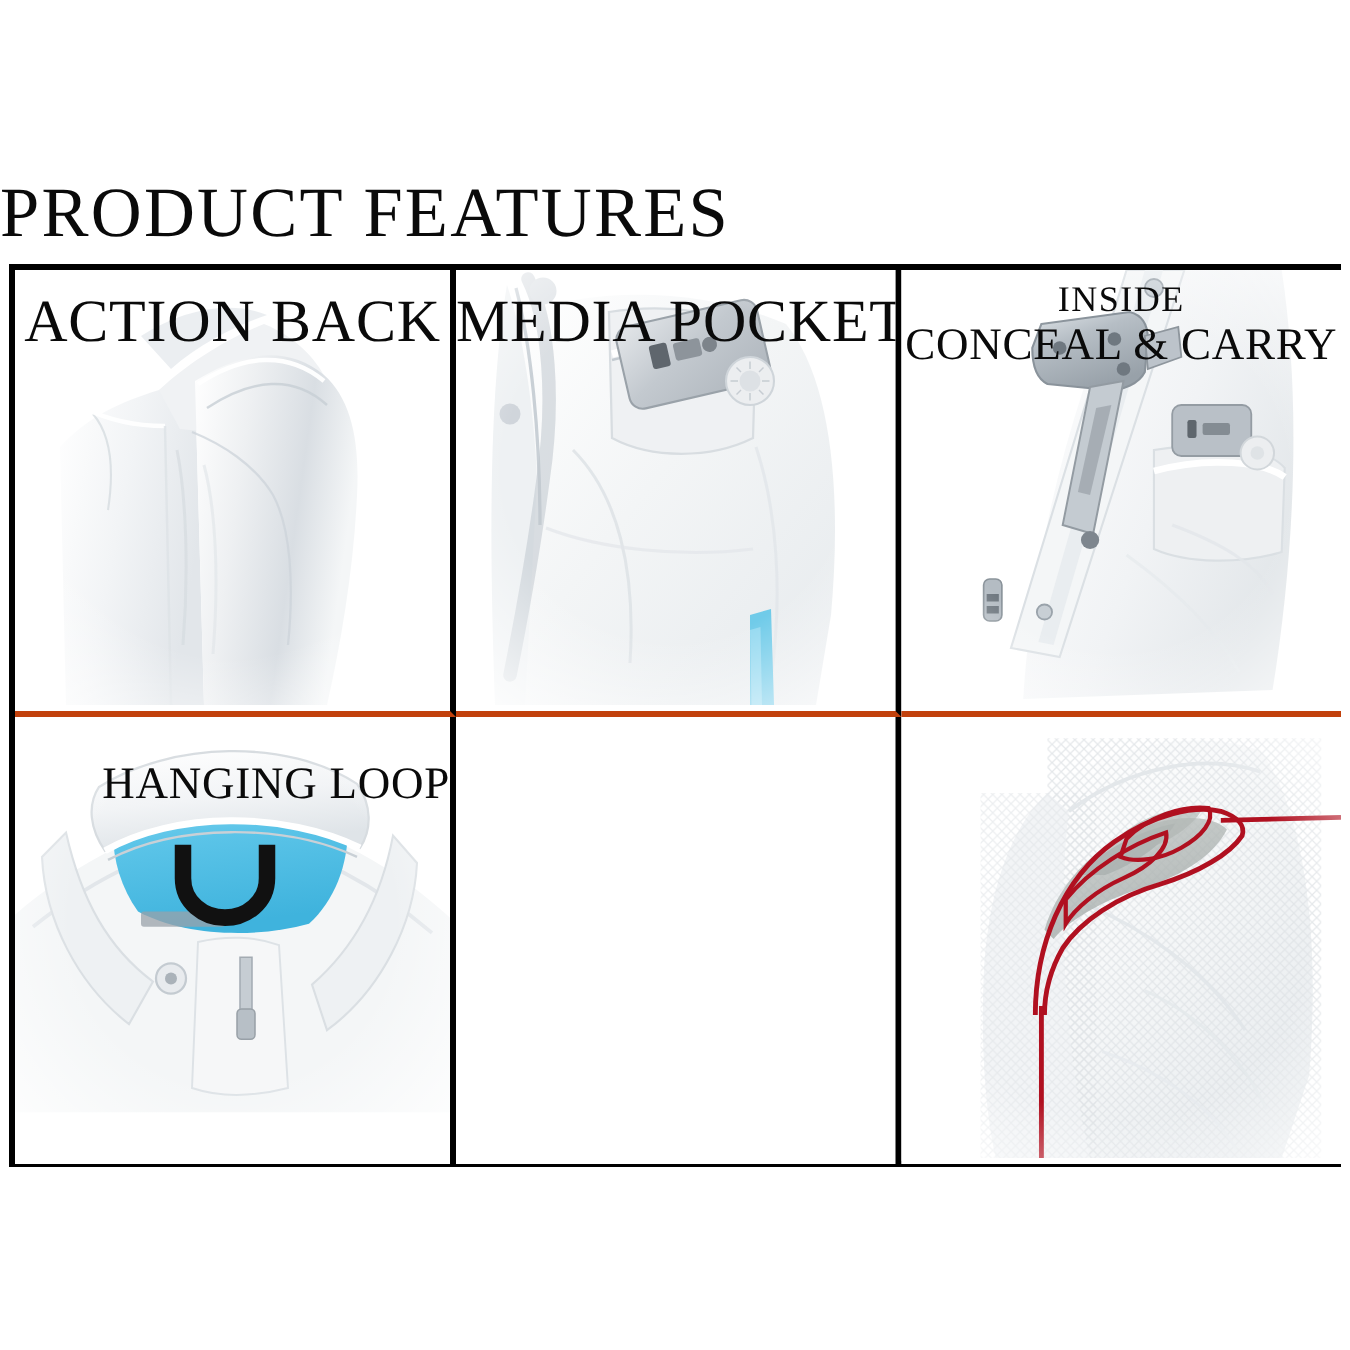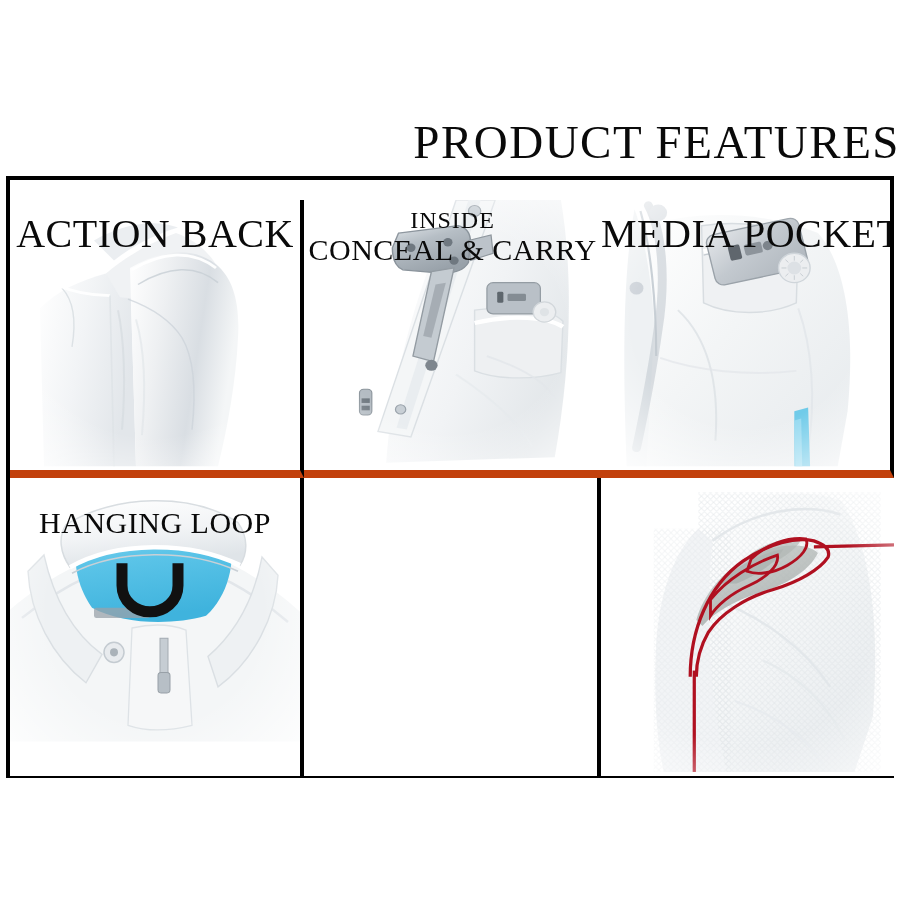--- a/index.html
+++ b/index.html
@@ -20,21 +20,21 @@
     height: 900px;
     background: #ffffff;
   }
 
   
   .page-title {
     position: absolute;
     left: 0;
     top: 116px;
     width: 900px;
-    text-align: right;
+    text-align: left;
     font-family: "Liberation Serif", "DejaVu Serif", serif;
     font-size: 47px;
     line-height: 52px;
     letter-spacing: 1.5px;
     color: #0a0a0a;
     font-weight: 400;
     white-space: nowrap;
   }
 
   
@@ -51,21 +51,21 @@
     grid-template-rows: 298px 298px;
     background: #ffffff;
   }
   .cell {
     position: relative;
     overflow: hidden;
     background: #ffffff;
     box-sizing: border-box;
   }
   .cell.b-right { border-right: 4px solid #000000; }
-  .cell.b-bottom { border-bottom: 8px solid #c2410c; margin-top: 20px; }
+  .cell.b-bottom { border-bottom: 4px solid #c2410c; }
 
   .cell-title {
     position: absolute;
     left: 0;
     right: 0;
     z-index: 5;
     text-align: center;
     color: #0a0a0a;
     font-family: "Liberation Serif", "DejaVu Serif", serif;
     white-space: nowrap;
@@ -93,20 +93,21 @@
     top: 33px;
     font-size: 30px;
     line-height: 34px;
     letter-spacing: 0.5px;
   }
   .t-hanging {
     top: 28px;
     font-size: 30px;
     line-height: 34px;
     letter-spacing: 0.5px;
+    text-align: right;
   }
   .t-armor {
     top: 20px;
     font-size: 48px;
     line-height: 52px;
     letter-spacing: 1px;
   }
 
   .photo {
     position: absolute;
@@ -159,87 +160,20 @@
           <path d="M100 104 L104 290" fill="none" stroke="#dde2e6" stroke-width="1.6" opacity="0.8"></path>
 
           <path d="M84 44 C112 26 144 20 168 30 C150 36 124 48 104 66 Z" fill="#e8ebee" opacity="0.85"></path>
 
           <path d="M108 120 C114 150 116 200 112 250" fill="none" stroke="#d6dbe0" stroke-width="2" opacity="0.7"></path>
           <path d="M126 130 C134 160 136 206 132 256" fill="none" stroke="#e0e4e8" stroke-width="2" opacity="0.6"></path>
           <rect x="0" y="0" width="290" height="294" fill="url(#ab-fade)"></rect>
         </svg>
       </div>
       <div class="cell-title t-action">ACTION BACK</div>
-    </div>
-
-    <div class="cell b-bottom">
-      <div class="photo">
-        <svg class="art" viewBox="0 0 289 294" preserveAspectRatio="none" aria-hidden="true">
-          <defs>
-            <linearGradient id="cc-lining" x1="0" y1="0" x2="1" y2="0.6">
-              <stop offset="0%" stop-color="#ffffff"></stop>
-              <stop offset="60%" stop-color="#f1f3f5"></stop>
-              <stop offset="100%" stop-color="#e3e7ea"></stop>
-            </linearGradient>
-            <linearGradient id="cc-metal" x1="0" y1="0" x2="0.5" y2="1">
-              <stop offset="0%" stop-color="#dfe4e8"></stop>
-              <stop offset="40%" stop-color="#b6bec5"></stop>
-              <stop offset="100%" stop-color="#98a1a9"></stop>
-            </linearGradient>
-            <radialGradient id="cc-fade" cx="0.5" cy="0.48" r="0.76">
-              <stop offset="50%" stop-color="#ffffff" stop-opacity="0"></stop>
-              <stop offset="100%" stop-color="#ffffff" stop-opacity="1"></stop>
-            </radialGradient>
-          </defs>
-          <rect x="0" y="0" width="289" height="294" fill="#ffffff"></rect>
-
-          <path d="M150 0 L250 0 C262 80 260 180 244 280 L80 286 C86 190 110 90 150 0 Z" fill="url(#cc-lining)"></path>
-
-          <path d="M148 0 L186 0 L104 258 L72 252 Z" fill="#f4f6f7" stroke="#dbe0e4" stroke-width="1.4"></path>
-          <path d="M160 0 L172 0 L100 250 L90 248 Z" fill="#e9edf0"></path>
-
-          <circle cx="166" cy="12" r="6" fill="#c8cfd5" stroke="#9aa3ab" stroke-width="1.2"></circle>
-          <circle cx="124" cy="152" r="6" fill="#c8cfd5" stroke="#9aa3ab" stroke-width="1.2"></circle>
-          <circle cx="94" cy="228" r="5" fill="#c8cfd5" stroke="#9aa3ab" stroke-width="1.2"></circle>
-
-          <g>
-            <path d="M92 36 L150 28 C158 30 162 36 162 46 L160 68 C156 76 146 80 136 80 L96 76 C88 72 86 62 86 52 Z" fill="url(#cc-metal)" stroke="#8a939b" stroke-width="1.4"></path>
-            <circle cx="104" cy="52" r="4.5" fill="#6f7880"></circle>
-            <circle cx="140" cy="46" r="4.5" fill="#6f7880"></circle>
-            <circle cx="146" cy="66" r="4.5" fill="#6f7880"></circle>
-
-            <path d="M160 44 L182 38 L184 58 L162 66 Z" fill="#bcc3ca" stroke="#8e969d" stroke-width="1.2"></path>
-
-            <path d="M124 78 L146 74 L126 176 L106 170 Z" fill="#c4cbd1" stroke="#939ba2" stroke-width="1.3"></path>
-            <path d="M128 92 L138 90 L124 150 L116 148 Z" fill="#8e969d" opacity="0.55"></path>
-            <circle cx="124" cy="180" r="6" fill="#7e868e"></circle>
-          </g>
-
-          <g>
-            <rect x="54" y="206" width="12" height="28" rx="4" fill="#b4bcc3" stroke="#8b949b" stroke-width="1.1"></rect>
-            <rect x="56" y="216" width="8" height="5" fill="#6f7880"></rect>
-            <rect x="56" y="224" width="8" height="5" fill="#6f7880"></rect>
-          </g>
-
-          <path d="M166 120 C206 114 240 118 252 132 L250 188 C224 196 188 196 166 186 Z" fill="#eef0f2" stroke="#dadfe3" stroke-width="1.4"></path>
-          <path d="M166 134 C202 124 238 128 252 138" fill="none" stroke="#ffffff" stroke-width="4.5"></path>
-          <rect x="178" y="90" width="52" height="34" rx="6" fill="#b9c0c7" stroke="#949ca3" stroke-width="1.2"></rect>
-          <rect x="188" y="100" width="6" height="12" rx="1.5" fill="#5e666d"></rect>
-          <rect x="198" y="102" width="18" height="8" rx="1.5" fill="#848c93"></rect>
-
-          <circle cx="234" cy="122" r="11" fill="#eceef0" stroke="#d2d7db" stroke-width="1.3"></circle>
-          <circle cx="234" cy="122" r="4.5" fill="#dfe3e6"></circle>
-
-          <path d="M178 170 C210 182 234 196 244 216" fill="none" stroke="#e2e6ea" stroke-width="2" opacity="0.8"></path>
-          <path d="M148 190 C178 212 206 238 222 268" fill="none" stroke="#e5e9ec" stroke-width="2" opacity="0.7"></path>
-          <rect x="0" y="0" width="289" height="294" fill="url(#cc-fade)"></rect>
-        </svg>
-      </div>
-      <div class="cell-title t-inside">INSIDE</div>
-      <div class="cell-title t-concealcarry">CONCEAL &amp; CARRY</div>
     </div>
 
     <div class="cell b-right b-bottom">
       <div class="photo">
         <svg class="art" viewBox="0 0 293 294" preserveAspectRatio="none" aria-hidden="true">
           <defs>
             <linearGradient id="mp-body" x1="0" y1="0" x2="1" y2="1">
               <stop offset="0%" stop-color="#ffffff"></stop>
               <stop offset="45%" stop-color="#f3f5f6"></stop>
               <stop offset="100%" stop-color="#e6eaed"></stop>
@@ -297,20 +231,87 @@
           <path d="M60 172 C96 186 150 192 198 186" fill="none" stroke="#e2e6ea" stroke-width="2" opacity="0.7"></path>
 
           <path d="M196 230 L210 226 L212 290 L196 290 Z" fill="#5bc4e8" opacity="0.85"></path>
           <path d="M196 240 L203 238 L204 290 L197 290 Z" fill="#9ddcf1" opacity="0.8"></path>
           <rect x="0" y="0" width="293" height="294" fill="url(#mp-fade)"></rect>
         </svg>
       </div>
       <div class="cell-title t-media">MEDIA POCKET</div>
     </div>
 
+    <div class="cell b-bottom">
+      <div class="photo">
+        <svg class="art" viewBox="0 0 289 294" preserveAspectRatio="none" aria-hidden="true">
+          <defs>
+            <linearGradient id="cc-lining" x1="0" y1="0" x2="1" y2="0.6">
+              <stop offset="0%" stop-color="#ffffff"></stop>
+              <stop offset="60%" stop-color="#f1f3f5"></stop>
+              <stop offset="100%" stop-color="#e3e7ea"></stop>
+            </linearGradient>
+            <linearGradient id="cc-metal" x1="0" y1="0" x2="0.5" y2="1">
+              <stop offset="0%" stop-color="#dfe4e8"></stop>
+              <stop offset="40%" stop-color="#b6bec5"></stop>
+              <stop offset="100%" stop-color="#98a1a9"></stop>
+            </linearGradient>
+            <radialGradient id="cc-fade" cx="0.5" cy="0.48" r="0.76">
+              <stop offset="50%" stop-color="#ffffff" stop-opacity="0"></stop>
+              <stop offset="100%" stop-color="#ffffff" stop-opacity="1"></stop>
+            </radialGradient>
+          </defs>
+          <rect x="0" y="0" width="289" height="294" fill="#ffffff"></rect>
+
+          <path d="M150 0 L250 0 C262 80 260 180 244 280 L80 286 C86 190 110 90 150 0 Z" fill="url(#cc-lining)"></path>
+
+          <path d="M148 0 L186 0 L104 258 L72 252 Z" fill="#f4f6f7" stroke="#dbe0e4" stroke-width="1.4"></path>
+          <path d="M160 0 L172 0 L100 250 L90 248 Z" fill="#e9edf0"></path>
+
+          <circle cx="166" cy="12" r="6" fill="#c8cfd5" stroke="#9aa3ab" stroke-width="1.2"></circle>
+          <circle cx="124" cy="152" r="6" fill="#c8cfd5" stroke="#9aa3ab" stroke-width="1.2"></circle>
+          <circle cx="94" cy="228" r="5" fill="#c8cfd5" stroke="#9aa3ab" stroke-width="1.2"></circle>
+
+          <g>
+            <path d="M92 36 L150 28 C158 30 162 36 162 46 L160 68 C156 76 146 80 136 80 L96 76 C88 72 86 62 86 52 Z" fill="url(#cc-metal)" stroke="#8a939b" stroke-width="1.4"></path>
+            <circle cx="104" cy="52" r="4.5" fill="#6f7880"></circle>
+            <circle cx="140" cy="46" r="4.5" fill="#6f7880"></circle>
+            <circle cx="146" cy="66" r="4.5" fill="#6f7880"></circle>
+
+            <path d="M160 44 L182 38 L184 58 L162 66 Z" fill="#bcc3ca" stroke="#8e969d" stroke-width="1.2"></path>
+
+            <path d="M124 78 L146 74 L126 176 L106 170 Z" fill="#c4cbd1" stroke="#939ba2" stroke-width="1.3"></path>
+            <path d="M128 92 L138 90 L124 150 L116 148 Z" fill="#8e969d" opacity="0.55"></path>
+            <circle cx="124" cy="180" r="6" fill="#7e868e"></circle>
+          </g>
+
+          <g>
+            <rect x="54" y="206" width="12" height="28" rx="4" fill="#b4bcc3" stroke="#8b949b" stroke-width="1.1"></rect>
+            <rect x="56" y="216" width="8" height="5" fill="#6f7880"></rect>
+            <rect x="56" y="224" width="8" height="5" fill="#6f7880"></rect>
+          </g>
+
+          <path d="M166 120 C206 114 240 118 252 132 L250 188 C224 196 188 196 166 186 Z" fill="#eef0f2" stroke="#dadfe3" stroke-width="1.4"></path>
+          <path d="M166 134 C202 124 238 128 252 138" fill="none" stroke="#ffffff" stroke-width="4.5"></path>
+          <rect x="178" y="90" width="52" height="34" rx="6" fill="#b9c0c7" stroke="#949ca3" stroke-width="1.2"></rect>
+          <rect x="188" y="100" width="6" height="12" rx="1.5" fill="#5e666d"></rect>
+          <rect x="198" y="102" width="18" height="8" rx="1.5" fill="#848c93"></rect>
+
+          <circle cx="234" cy="122" r="11" fill="#eceef0" stroke="#d2d7db" stroke-width="1.3"></circle>
+          <circle cx="234" cy="122" r="4.5" fill="#dfe3e6"></circle>
+
+          <path d="M178 170 C210 182 234 196 244 216" fill="none" stroke="#e2e6ea" stroke-width="2" opacity="0.8"></path>
+          <path d="M148 190 C178 212 206 238 222 268" fill="none" stroke="#e5e9ec" stroke-width="2" opacity="0.7"></path>
+          <rect x="0" y="0" width="289" height="294" fill="url(#cc-fade)"></rect>
+        </svg>
+      </div>
+      <div class="cell-title t-inside">INSIDE</div>
+      <div class="cell-title t-concealcarry">CONCEAL &amp; CARRY</div>
+    </div>
+
     <div class="cell b-right">
       <div class="photo">
         <svg class="art" viewBox="0 0 290 294" preserveAspectRatio="none" aria-hidden="true">
           <defs>
             <linearGradient id="hl-collar" x1="0" y1="0" x2="0.3" y2="1">
               <stop offset="0%" stop-color="#ffffff"></stop>
               <stop offset="55%" stop-color="#f2f4f6"></stop>
               <stop offset="100%" stop-color="#dfe4e8"></stop>
             </linearGradient>
             <linearGradient id="hl-blue" x1="0" y1="0" x2="0.2" y2="1">

